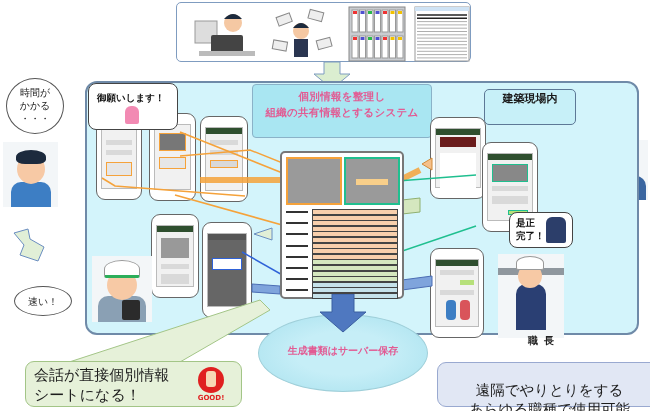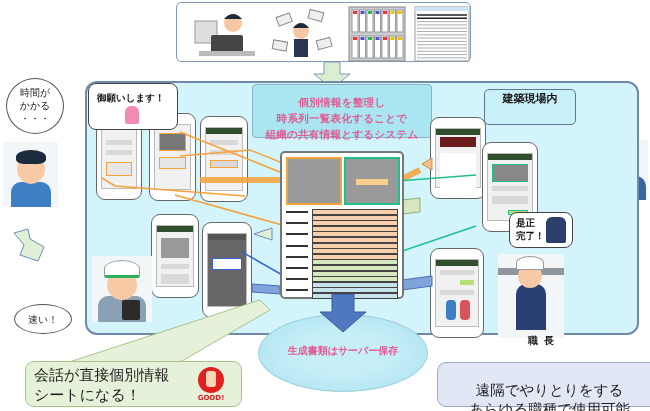--- a/index.html
+++ b/index.html
@@ -7,28 +7,28 @@
   .stage { position: relative; width: 650px; height: 411px; }
   .abs { position: absolute; }
 
   
   .top-panel { left: 176px; top: 2px; width: 295px; height: 60px; border: 1px solid #7f9cc0; border-radius: 5px; background: #fff; }
   .top-arrow { left: 312px; top: 62px; width: 40px; height: 28px; }
 
   
   .main-frame { left: 85px; top: 81px; width: 554px; height: 254px; background: #d3f4fb; border: 2px solid #6f8aa8; border-radius: 12px; }
 
-  .title-box { left: 252px; top: 84px; width: 180px; height: 54px; background: #a9e6f2; border: 1px solid #8ab2c8; border-radius: 4px; text-align: center; color: #e25b93; font-weight: bold; font-size: 10.5px; line-height: 16px; padding-top: 9px; letter-spacing: 0.3px; }
+  .title-box { left: 252px; top: 84px; width: 180px; height: 54px; background: #a9e6f2; border: 1px solid #8ab2c8; border-radius: 4px; text-align: center; color: #e25b93; font-weight: bold; font-size: 10.5px; line-height: 16px; padding-top: 3px; letter-spacing: 0.3px; }
   .site-label { left: 484px; top: 89px; width: 92px; height: 36px; background: #c7f0f8; border: 1px solid #5d7896; border-radius: 5px; text-align: center; font-weight: bold; font-size: 11px; line-height: 18px; color: #1a1a1a; }
 
   
   .bubble { background: #fff; border: 1px solid #555; border-radius: 50%; text-align: center; font-weight: normal; color: #222; }
   .b-time { left: 6px; top: 78px; width: 58px; height: 56px; font-size: 10px; line-height: 13px; padding-top: 7px; }
   .b-complex { left: 577px; top: 111px; width: 60px; height: 50px; font-size: 10px; line-height: 13px; padding-top: 10px; }
-  .b-fast { left: 14px; top: 304px; width: 58px; height: 30px; font-size: 10px; line-height: 30px; }
+  .b-fast { left: 14px; top: 286px; width: 58px; height: 30px; font-size: 10px; line-height: 30px; }
   .b-easy { left: 570px; top: 268px; width: 62px; height: 32px; font-size: 10px; line-height: 32px; }
 
   .card { background: #fff; border: 1.5px solid #444; border-radius: 8px; font-weight: bold; color: #111; }
   .c-greet { left: 88px; top: 83px; width: 90px; height: 47px; font-size: 9.5px; padding: 8px 0 0 8px; }
   .c-ok { left: 90px; top: 204px; width: 52px; height: 46px; font-size: 9.5px; padding: 5px 0 0 8px; }
   .c-done { left: 509px; top: 212px; width: 64px; height: 36px; font-size: 9.5px; padding: 3px 0 0 6px; line-height: 13px; }
 
   
   .person { background: #f3f6f8; }
   .head { position: absolute; border-radius: 50%; background: #f7c9a5; }
@@ -173,21 +173,20 @@
   </div>
   <svg class="abs" style="left:600px;top:218px;width:44px;height:42px;" viewBox="0 0 44 42">
     <path d="M40 8 L26 4 L24 14 L10 22 L16 36 L34 30 L30 20 Z" fill="#e1efd7" stroke="#6a8dc0" transform="scale(-1,1) translate(-44,0)"></path>
   </svg>
   <div class="abs bubble b-easy">簡単！</div>
 
   <div class="abs main-frame"></div>
 
   <div class="abs title-box">
     <div>個別情報を整理し</div>
-    <div>時系列一覧表化することで</div>
     <div>組織の共有情報とするシステム</div>
   </div>
   <div class="abs site-label">建築現場内</div>
 
   <div class="abs phone" style="left:96px;top:118px;width:46px;height:82px;">
     <div class="scr">
         <div class="row" style="top:10px"></div>
         <div class="row" style="top:20px"></div>
         <div class="row" style="top:32px;height:14px;background:#e6e6e6;border:1px solid #f5a23a"></div>
       </div>

